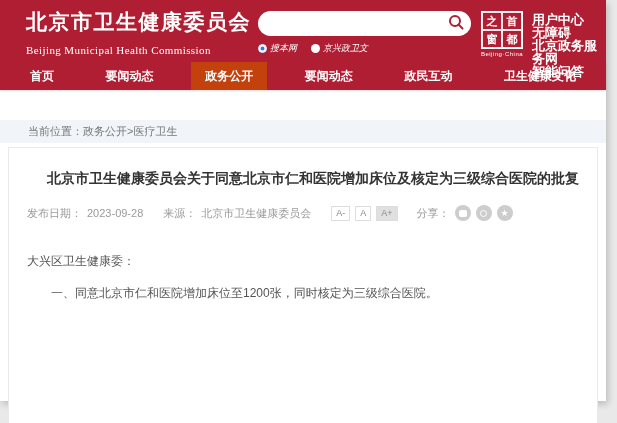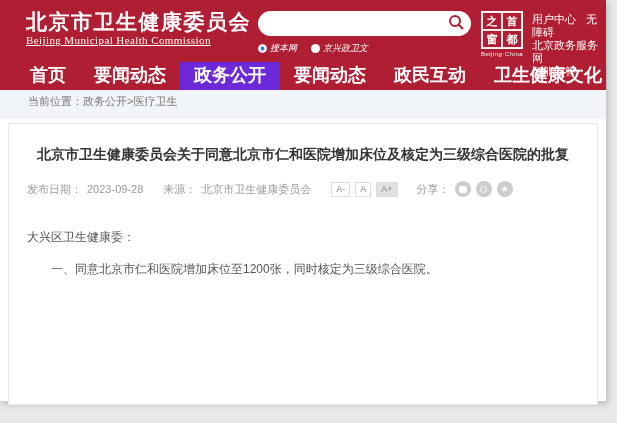--- a/index.html
+++ b/index.html
@@ -9,48 +9,48 @@
     font-family:"Liberation Sans","DejaVu Sans",sans-serif;
   }
   .card{
     position:absolute;left:0;top:0;width:606px;height:401px;
     background:#fff;box-shadow:2px 3px 7px rgba(0,0,0,0.20);
   }
   
   .header{position:relative;height:62px;background:#b01e33;}
   .site-block{position:absolute;left:26px;top:10px;color:#fff;}
   .site-title{font-size:21px;font-weight:bold;letter-spacing:1.5px;line-height:24px;}
-  .site-sub{font-family:"Liberation Serif","DejaVu Serif",serif;font-size:11px;margin-top:0;letter-spacing:0.4px;text-decoration:underline;}
+  .site-sub{font-family:"Liberation Serif","DejaVu Serif",serif;font-size:11px;margin-top:10px;letter-spacing:0.4px;}
   .search-block{position:absolute;left:258px;top:11px;width:213px;}
   .search-input{
     width:100%;height:25px;border-radius:13px;border:none;background:#fff;
     padding:0 32px 0 12px;font-size:12px;box-sizing:border-box;outline:none;color:#333;
   }
   .search-btn{position:absolute;right:4px;top:2px;width:22px;height:21px;background:transparent;border:none;cursor:pointer;padding:0;}
   .radio-row{margin-top:6px;display:flex;gap:14px;color:#fff;font-size:9px;align-items:center;}
   .radio-opt{display:flex;align-items:center;gap:3px;cursor:pointer;font-style:italic;}
   .radio-dot{width:9px;height:9px;border-radius:50%;background:#fff;display:inline-block;box-sizing:border-box;}
   .radio-dot.sel{background:#2f7bdb;box-shadow:inset 0 0 0 1.5px #fff;border:1px solid #fff;}
   .capital-logo{position:absolute;left:478px;top:11px;width:48px;text-align:center;color:#fff;}
   .logo-grid{width:40px;height:36px;border:1px solid #fff;margin:0 auto;display:grid;grid-template-columns:1fr 1fr;grid-template-rows:1fr 1fr;}
   .logo-cell{font-size:11px;font-weight:bold;display:flex;align-items:center;justify-content:center;border:0.5px solid rgba(255,255,255,0.9);}
   .logo-caption{font-size:6px;margin-top:2px;letter-spacing:0.5px;}
-  .header-links{position:absolute;left:532px;top:13px;color:#fff;font-size:11px;line-height:13px;font-weight:normal;}
+  .header-links{position:absolute;left:532px;top:13px;color:#fff;font-size:13px;line-height:13px;font-weight:bold;}
   .header-links a{color:#fff;text-decoration:none;cursor:pointer;}
   .hl-row1 span{margin-right:7px;}
   
   .nav{height:28px;background:#b01e33;display:flex;justify-content:space-between;padding:0 16px;box-shadow:0 1px 2px rgba(0,0,0,0.15);}
-  .nav-item{color:#fff;font-size:18px;font-weight:bold;line-height:28px;padding:0 14px;cursor:pointer;white-space:nowrap;font-family:Liberation Mono, monospace;}
-  .nav-item.active{background:#6d28d9;}
+  .nav-item{color:#fff;font-size:12px;font-weight:bold;line-height:28px;padding:0 14px;cursor:pointer;white-space:nowrap;}
+  .nav-item.active{background:#c2410c;}
   
-  .breadcrumb{height:29px;background:#f1f4f8;font-size:11px;color:#777;line-height:23px;padding-left:28px;}
+  .breadcrumb{height:23px;background:#f1f4f8;font-size:11px;color:#777;line-height:23px;padding-left:28px;margin-top:30px;}
   .breadcrumb a{color:#777;text-decoration:none;cursor:pointer;}
   
   .article-box{margin:4px 8px 0;border:1px solid #e9e9e9;height:272px;padding:8px 18px 0;box-sizing:content-box;overflow:hidden;background:#fff;}
-  .article-title{text-align:center;font-size:14px;font-weight:bold;color:#333;margin-top:14px;}
+  .article-title{text-align:right;font-size:14px;font-weight:bold;color:#333;margin-top:14px;}
   .meta-row{display:flex;align-items:center;gap:5px;margin-top:17px;font-size:11px;color:#9a9a9a;}
   .meta-row .sep{width:10px;}
   .fbtn{border:1px solid #ddd;font-size:9px;padding:1px 4px;color:#888;background:#fff;cursor:pointer;line-height:11px;}
   .fbtn.active{background:#e0e0e0;}
   .share-label{margin-left:14px;}
   .share-circle{width:16px;height:16px;border-radius:50%;background:#cdcdcd;display:inline-flex;align-items:center;justify-content:center;color:#fff;font-size:9px;cursor:pointer;}
   .i-bubble{width:8px;height:7px;background:#fff;border-radius:2px;display:block;}
   .i-ring{width:7px;height:7px;border:1.5px solid #fff;border-radius:50%;display:block;box-sizing:border-box;}
   .article-body{margin-top:32px;font-size:12px;color:#555;}
   .salutation{margin:0;}

